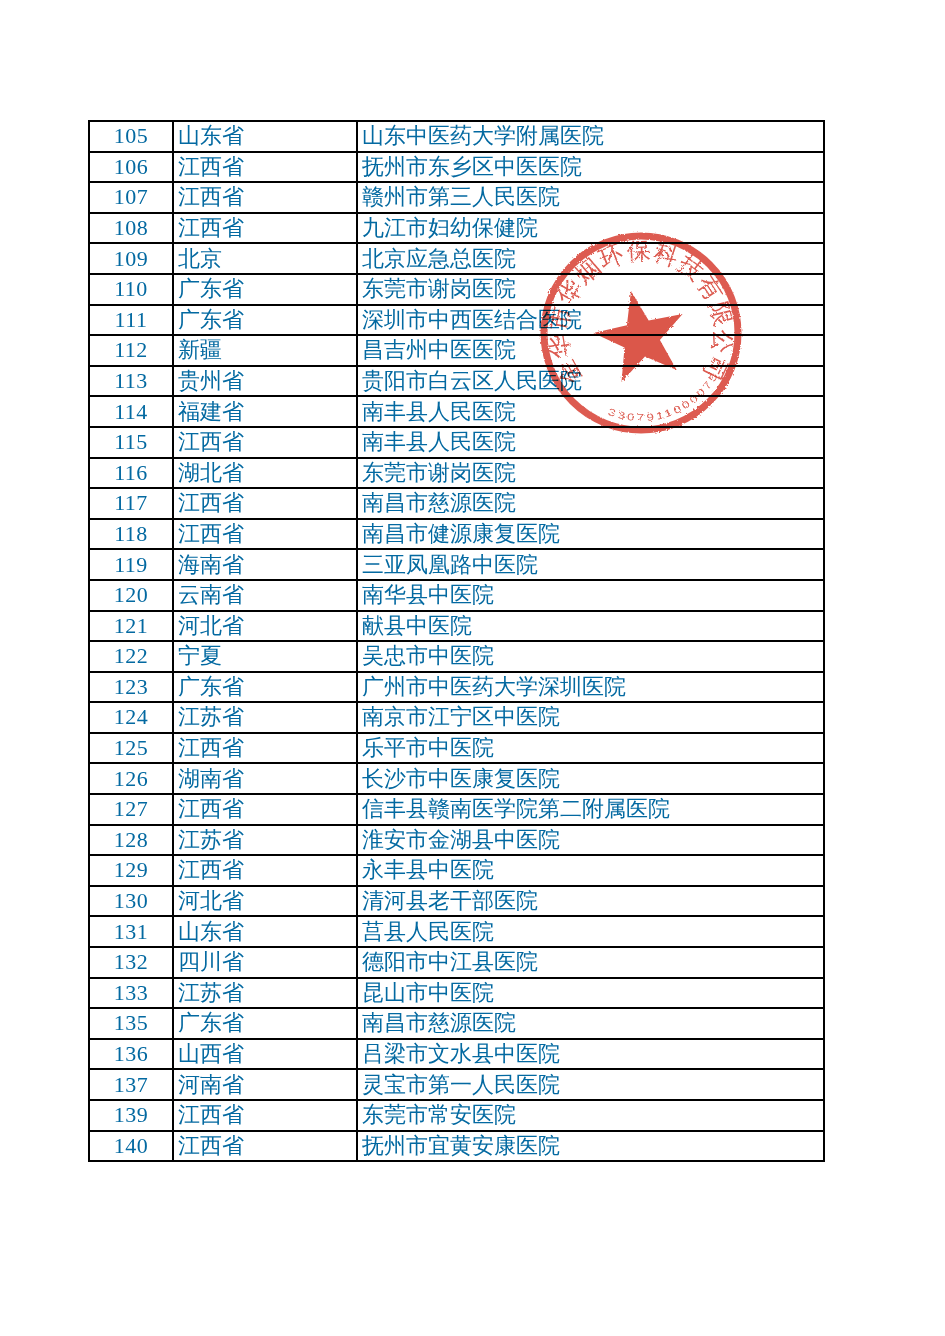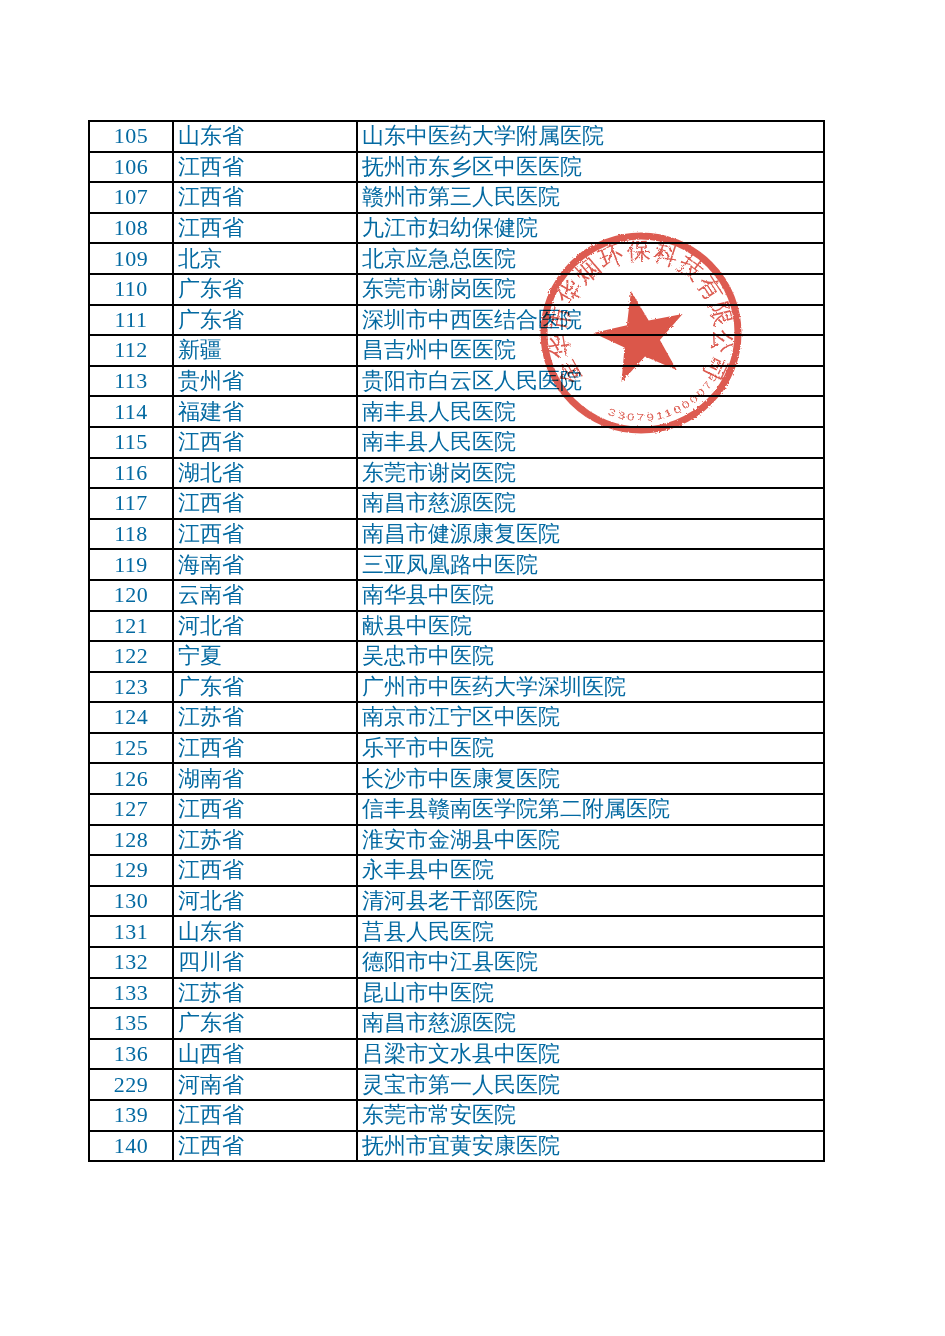--- a/index.html
+++ b/index.html
@@ -209,21 +209,21 @@
           <td class="c-no">135</td>
           <td class="c-prov">广东省</td>
           <td class="c-hosp">南昌市慈源医院</td>
         </tr>
         <tr>
           <td class="c-no">136</td>
           <td class="c-prov">山西省</td>
           <td class="c-hosp">吕梁市文水县中医院</td>
         </tr>
         <tr>
-          <td class="c-no">229</td>
+          <td class="c-no">137</td>
           <td class="c-prov">河南省</td>
           <td class="c-hosp">灵宝市第一人民医院</td>
         </tr>
         <tr>
           <td class="c-no">139</td>
           <td class="c-prov">江西省</td>
           <td class="c-hosp">东莞市常安医院</td>
         </tr>
         <tr>
           <td class="c-no">140</td>

